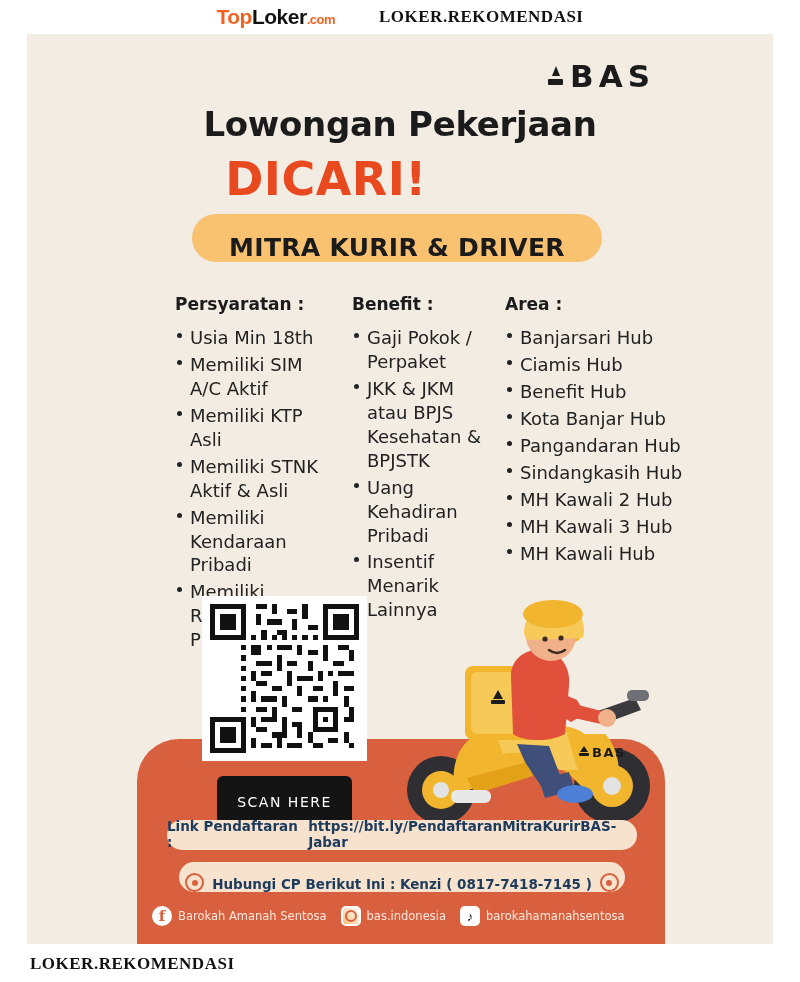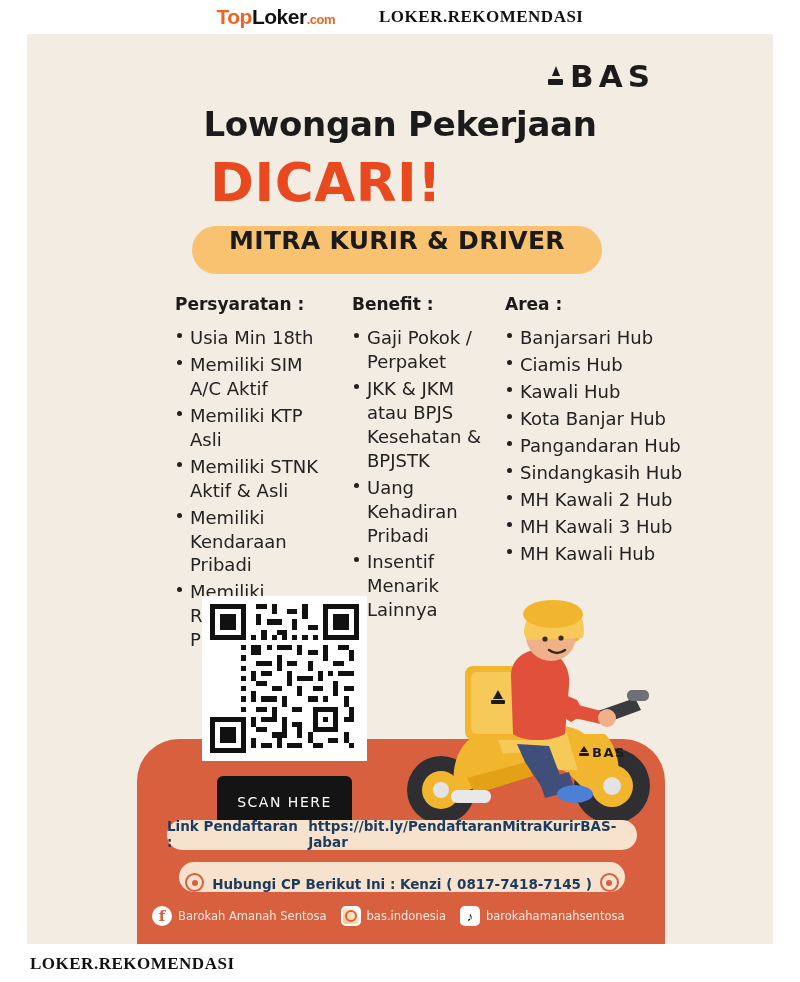--- a/index.html
+++ b/index.html
@@ -59,27 +59,27 @@
     font-family: "DejaVu Sans", sans-serif;
   }
 
   .h-lowongan {
     position: absolute; top: 70px; left: 0; width: 746px; text-align: center;
     font-size: 34px; font-weight: bold; color: #1b1b1b; letter-spacing: -.3px;
     font-family: "DejaVu Sans", sans-serif;
   }
   .h-dicari {
     position: absolute; top: 118px; left: 0; width: 598px; text-align: center;
-    font-size: 53px; font-weight: bold; color: #e8491f; letter-spacing: .5px;
+    font-size: 46px; font-weight: bold; color: #e8491f; letter-spacing: .5px;
     font-family: "DejaVu Sans", sans-serif;
   }
   .pill {
-    position: absolute; top: 192px; left: 165px; width: 410px; height: 48px;
+    position: absolute; top: 180px; left: 165px; width: 410px; height: 48px;
     background: #f9c271; border-radius: 26px;
-    display: flex; align-items: flex-start; justify-content: center;
+    display: flex; align-items: flex-end; justify-content: center;
   }
   .pill span {
     font-size: 25px; font-weight: bold; color: #1b1b1b; letter-spacing: .3px;
     font-family: "DejaVu Sans", sans-serif;
   }
 
   
   .cols { position: absolute; top: 260px; left: 0; width: 746px; height: 300px; }
   .col { position: absolute; top: 0; }
   .col.c1 { left: 148px; width: 150px; }
@@ -205,21 +205,21 @@
             <li>Uang Kehadiran Pribadi</li>
             <li>Insentif Menarik Lainnya</li>
           </ul>
         </div>
 
         <div class="col c3">
           <h3>Area :</h3>
           <ul>
             <li>Banjarsari Hub</li>
             <li>Ciamis Hub</li>
-            <li>Kawali Hub</li>
+            <li>Benefit Hub</li>
             <li>Kota Banjar Hub</li>
             <li>Pangandaran Hub</li>
             <li>Sindangkasih Hub</li>
             <li>MH Kawali 2 Hub</li>
             <li>MH Kawali 3 Hub</li>
             <li>MH Kawali Hub</li>
           </ul>
         </div>
       </div>
 

